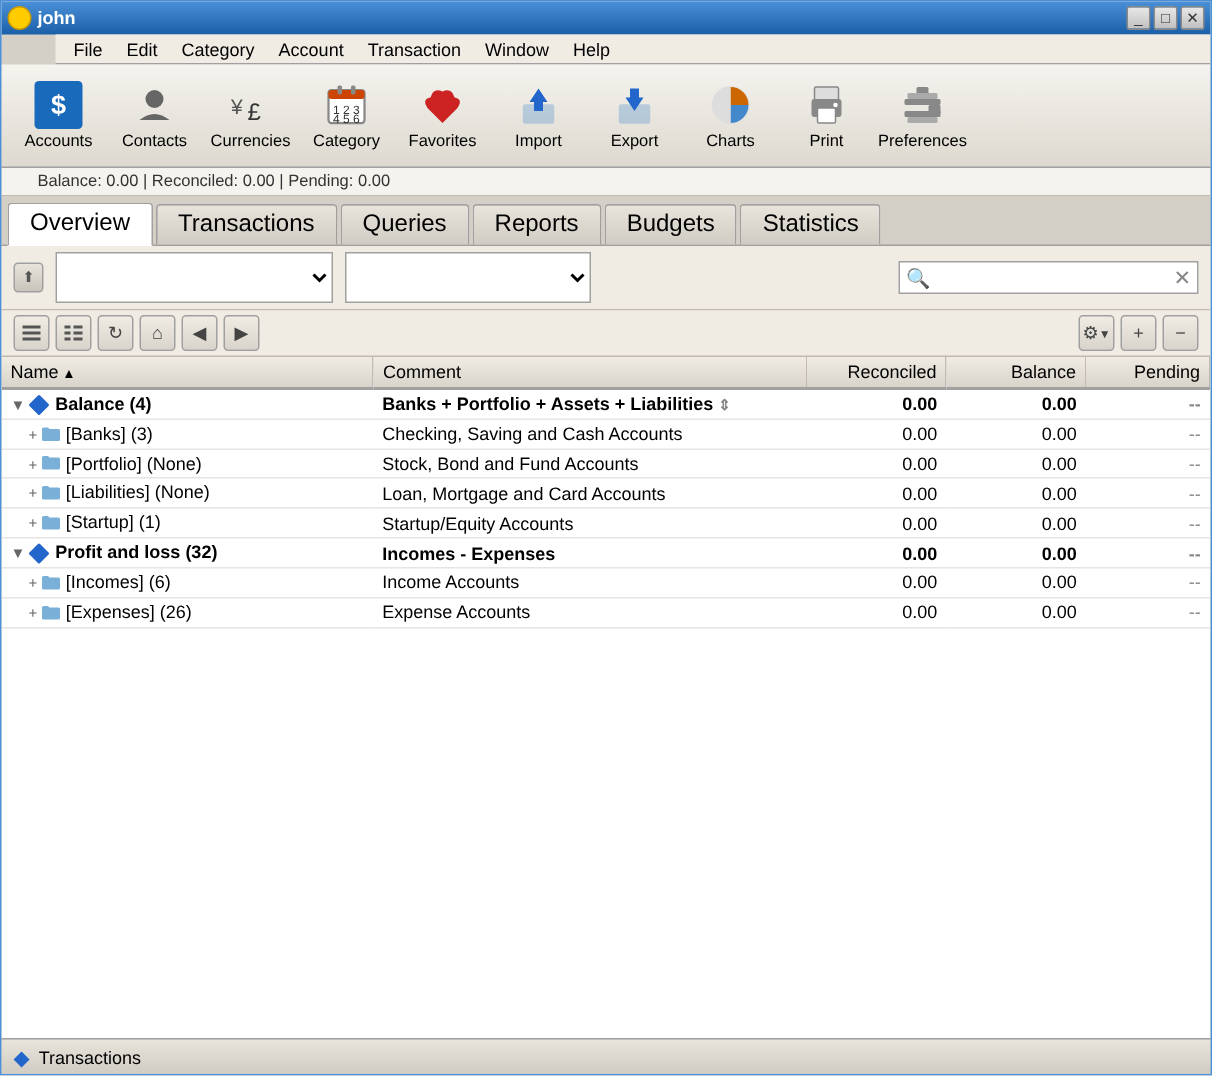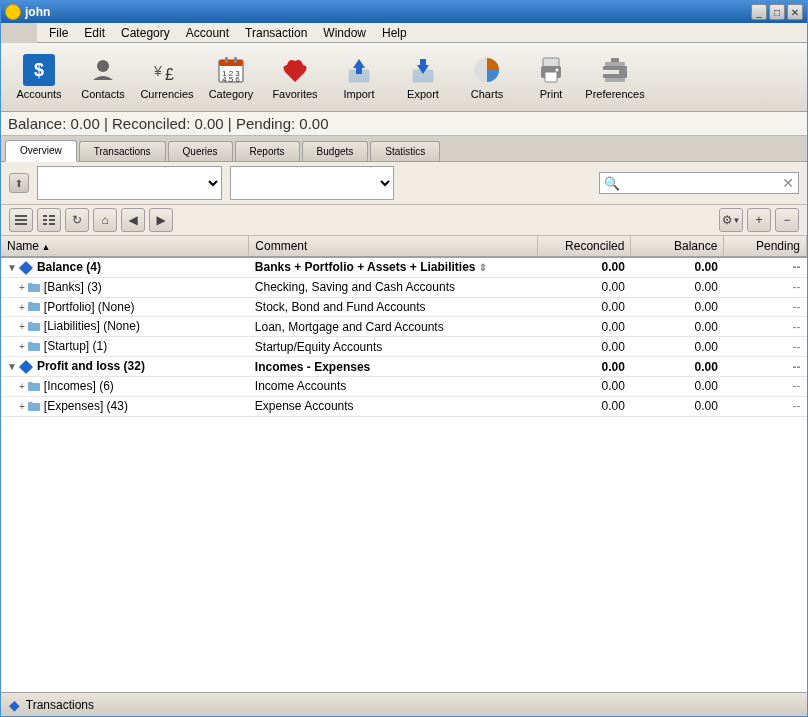--- a/index.html
+++ b/index.html
@@ -83,40 +83,40 @@
     .icon-import { background: transparent; color: #2266cc; font-size: 20px; }
     .icon-export { background: transparent; color: #2266cc; font-size: 20px; }
     .icon-charts { background: transparent; color: #cc6600; font-size: 20px; }
     .icon-print { background: transparent; color: #444; font-size: 20px; }
     .icon-preferences { background: transparent; color: #444; font-size: 18px; }
 
     
     .statusbar-top {
       background: #f5f3ee;
       border-bottom: 1px solid #c0bab0;
-      padding: 3px 7px;
-      font-size: 15px;
+      padding: 3px 24px;
+      font-size: 11px;
       color: #333;
     }
 
     
     .tabbar {
       background: #d4d0c8;
       display: flex;
       align-items: flex-end;
       padding: 4px 4px 0 4px;
       border-bottom: 1px solid #a0a0a0;
     }
     .tab {
       padding: 4px 14px;
       cursor: pointer;
       border: 1px solid #a0a0a0;
       border-bottom: none;
       background: linear-gradient(to bottom, #e8e4dc, #d0ccC4);
-      font-size: 10px;
+      font-size: 16px;
       color: #000;
       margin-right: 2px;
       border-radius: 3px 3px 0 0;
     }
     .tab.active {
       background: white;
       border-bottom: 1px solid white;
       z-index: 1;
       margin-bottom: -1px;
       padding-bottom: 5px;
@@ -529,21 +529,21 @@
               <td>Income Accounts</td>
               <td style="text-align: right;">0.00</td>
               <td style="text-align: right;">0.00</td>
               <td class="pending">--</td>
             </tr>
             <tr>
               <td><span class="tree-indent"></span><span class="tree-toggle">+</span><span style="display:inline-block;width:14px;height:14px;margin-right:3px;vertical-align:middle;">
       <svg width="14" height="12" viewBox="0 0 14 12">
         <path d="M1 3 Q1 2 2 2 L5 2 L6 3 L12 3 Q13 3 13 4 L13 10 Q13 11 12 11 L2 11 Q1 11 1 10 Z" fill="#7ab0d8"></path>
       </svg>
-    </span><span>[Expenses] (43)</span></td>
+    </span><span>[Expenses] (26)</span></td>
               <td>Expense Accounts</td>
               <td style="text-align: right;">0.00</td>
               <td style="text-align: right;">0.00</td>
               <td class="pending">--</td>
             </tr>
           </tbody>
       </table>
     </div>
   </div>
 

